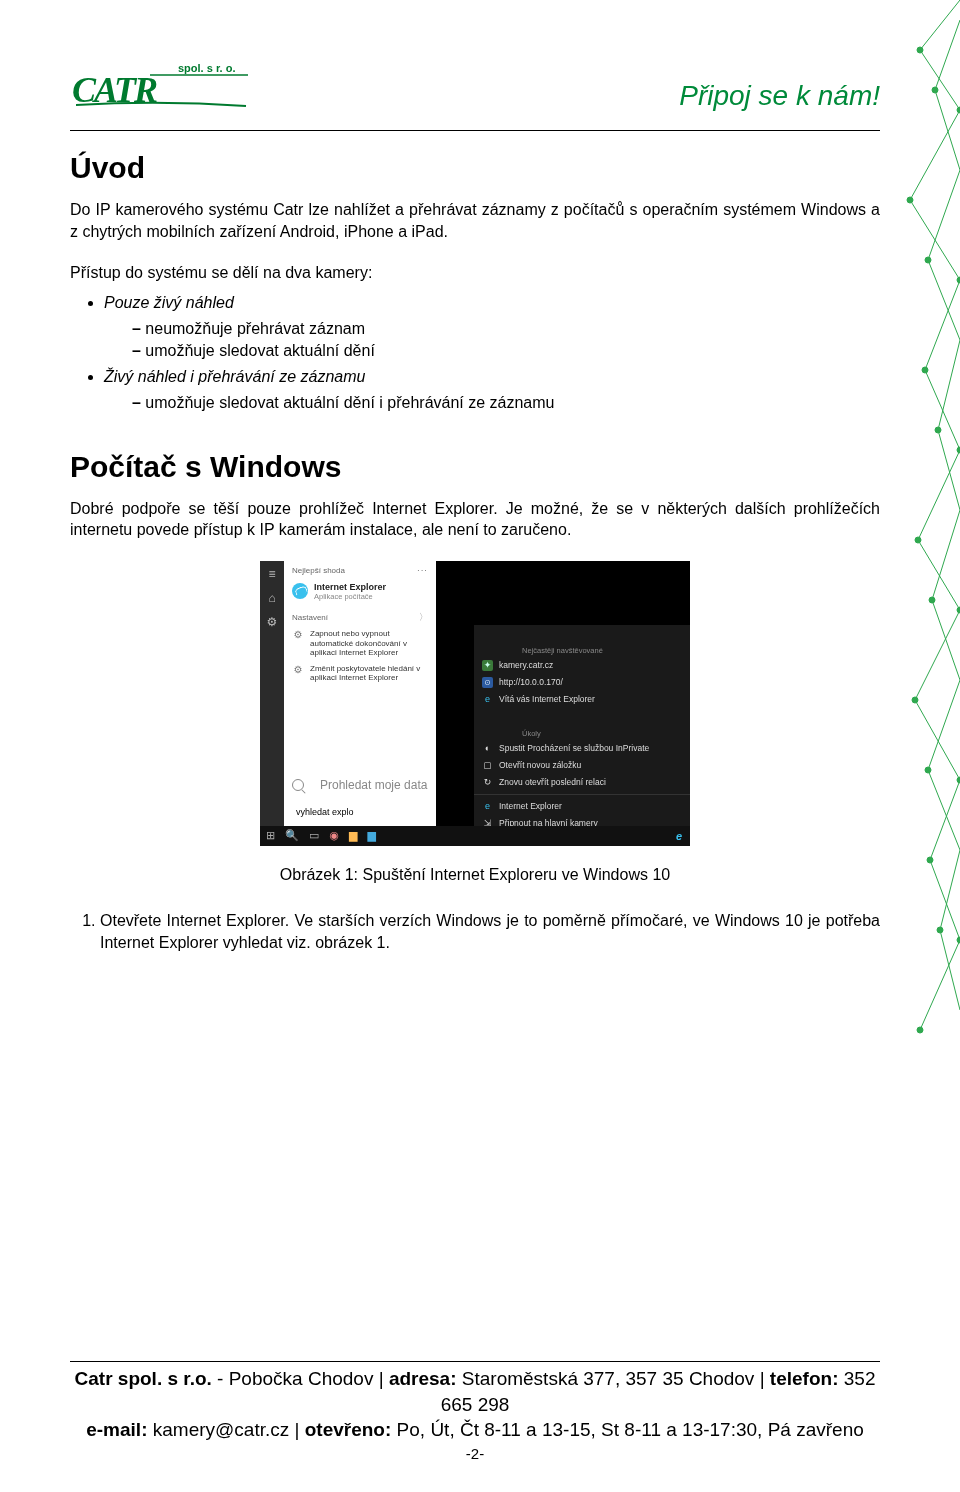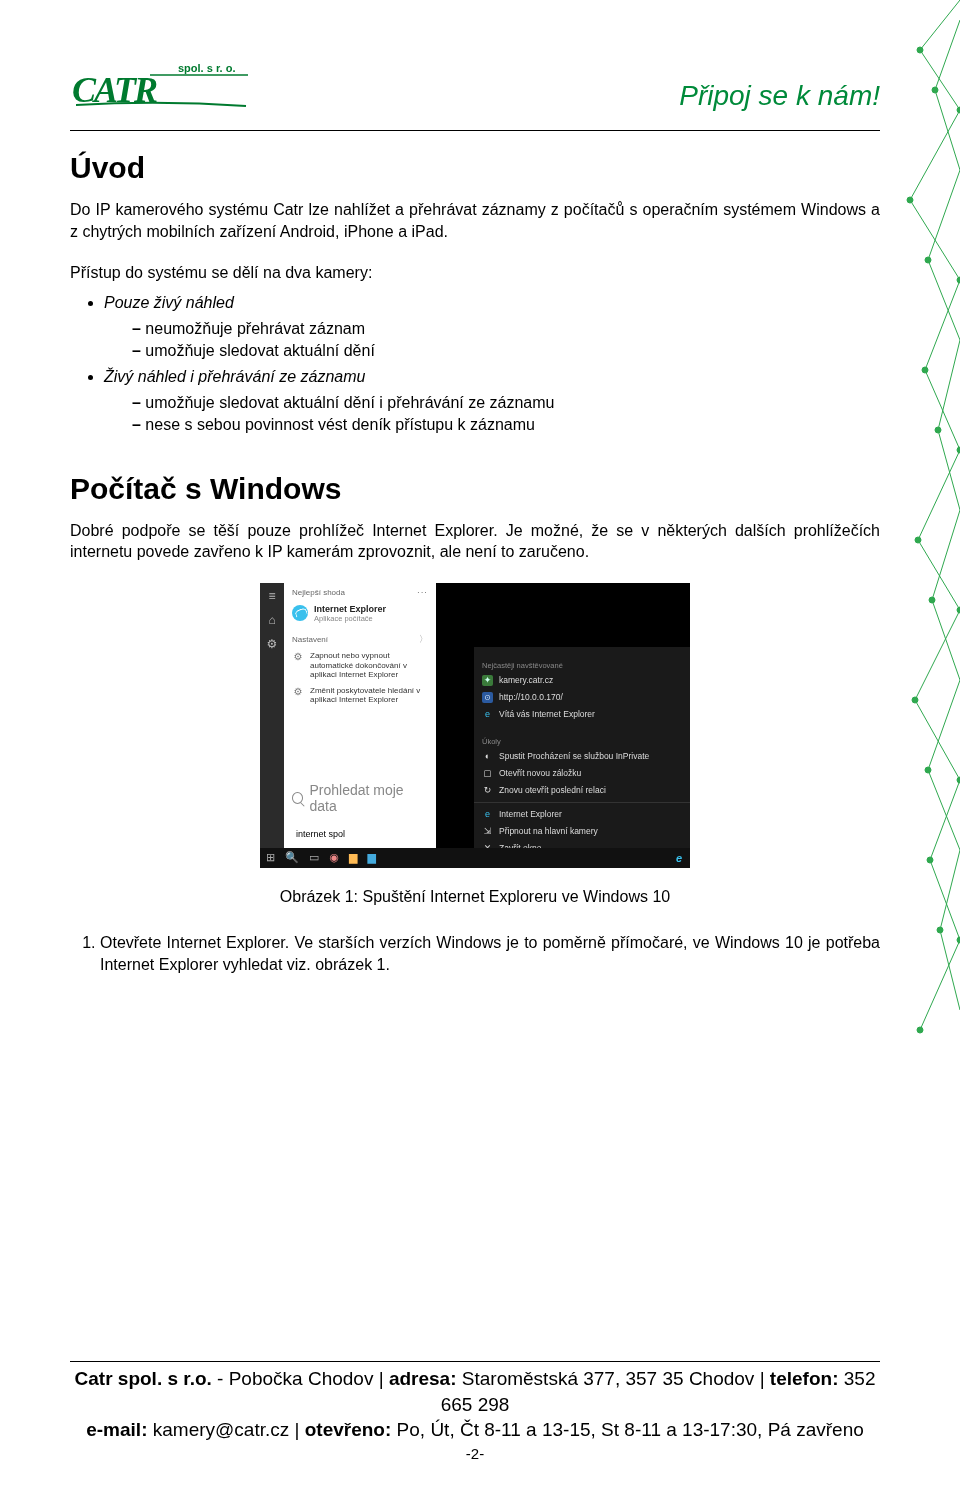--- a/index.html
+++ b/index.html
@@ -96,33 +96,33 @@
   .win .app { display:flex; align-items:center; gap:6px; padding:4px 8px; }
   .win .eball { width:16px; height:16px; background:#39c0ed; border-radius:50%; position:relative; flex-shrink:0; }
   .win .eball::after { content:""; position:absolute; left:3px; top:4px; width:10px; height:6px; border:1px solid #fff; border-radius:50% 50% 0 0; border-bottom:none; transform:rotate(-20deg); }
   .win .app .t1 { font-size:9px; font-weight:bold; color:#222; }
   .win .app .t2 { font-size:7.5px; color:#888; }
   .win .sec { font-size:8px; color:#666; padding:6px 8px 2px 8px; display:flex; justify-content:space-between; align-items:center; }
   .win .opt { display:flex; align-items:flex-start; gap:6px; padding:3px 8px; font-size:8px; line-height:1.2; color:#333; }
   .win .gear { width:12px; height:12px; flex-shrink:0; font-size:10px; color:#777; text-align:center; }
   .win .srch {
     position:absolute; left:8px; right:8px; bottom:34px;
-    display:flex; align-items:center; gap:6px; font-size:14px; color:#888;
+    display:flex; align-items:center; gap:16px; font-size:12px; color:#888;
   }
   .win .mag { width:12px; height:12px; border:1px solid #888; border-radius:50%; position:relative; }
   .win .mag::after { content:""; position:absolute; width:5px; height:1px; background:#888; bottom:-2px; right:-3px; transform:rotate(45deg); }
   .win .typed {
     position:absolute; left:8px; right:8px; bottom:6px;
     background:#fff; color:#000; font-size:9px; padding:3px 4px;
   }
   .win .dark {
     position:absolute; left:214px; top:64px; right:0; bottom:20px;
     background:#1a1a1a;
   }
-  .win .dh { font-size:7.5px; color:#888; padding:14px 8px 2px 8px; }
+  .win .dh { font-size:7.5px; color:#888; padding:21px 8px 2px 8px;margin-left:40px; }
   .win .drow { display:flex; align-items:center; gap:6px; padding:3px 8px; font-size:8.5px; color:#ddd; }
   .win .ico { width:11px; height:11px; flex-shrink:0; display:inline-flex; align-items:center; justify-content:center; font-size:9px; }
   .win .ico.green { background:#3a7a3a; border-radius:2px; color:#cfe; }
   .win .ico.blue { background:#2b5aa0; border-radius:2px; color:#cde; font-size:7px; }
   .win .ico.e { color:#39c0ed; }
   .win .ico.pin { color:#ccc; }
   .win .ico.x { color:#ccc; }
   .win .sep { height:1px; background:#333; margin:3px 0; }
 </style>
 </head>
@@ -178,27 +178,26 @@
       <span>Pouze živý náhled</span>
       <ul class="dash">
         <li>neumožňuje přehrávat záznam</li>
         <li>umožňuje sledovat aktuální dění</li>
       </ul>
     </li>
     <li>
       <span>Živý náhled i přehrávání ze záznamu</span>
       <ul class="dash">
         <li>umožňuje sledovat aktuální dění i přehrávání ze záznamu</li>
-        <li>nese s sebou povinnost vést deník přístupu k záznamu</li>
       </ul>
     </li>
   </ul>
 
   <h2>Počítač s Windows</h2>
-  <p>Dobré podpoře se těší pouze prohlížeč Internet Explorer. Je možné, že se v některých dalších prohlížečích internetu povede zavřeno k IP kamerám zprovoznit, ale není to zaručeno.</p>
+  <p>Dobré podpoře se těší pouze prohlížeč Internet Explorer. Je možné, že se v některých dalších prohlížečích internetu povede přístup k IP kamerám instalace, ale není to zaručeno.</p>
 
 
   <div class="fig-wrap">
     <div class="win">
       <div class="leftbar">
         <span>≡</span>
         <span>⌂</span>
         <span>⚙</span>
       </div>
       <div class="white">
@@ -222,21 +221,21 @@
             <span>Zapnout nebo vypnout automatické dokončování v aplikaci Internet Explorer</span>
           </div>
         <div class="opt">
             <span class="gear">⚙</span>
             <span>Změnit poskytovatele hledání v aplikaci Internet Explorer</span>
           </div>
         <div class="srch">
             <span class="mag"></span>
             <span>Prohledat moje data</span>
           </div>
-        <div class="typed">internet spol</div>
+        <div class="typed">vyhledat explo</div>
       </div>
       <div class="dark">
         <div class="dh">Nejčastěji navštěvované</div>
         <div class="drow">
             <span class="ico green">✦</span>
             <span>kamery.catr.cz</span>
           </div>
         <div class="drow">
             <span class="ico blue">ʘ</span>
             <span>http://10.0.0.170/</span>

